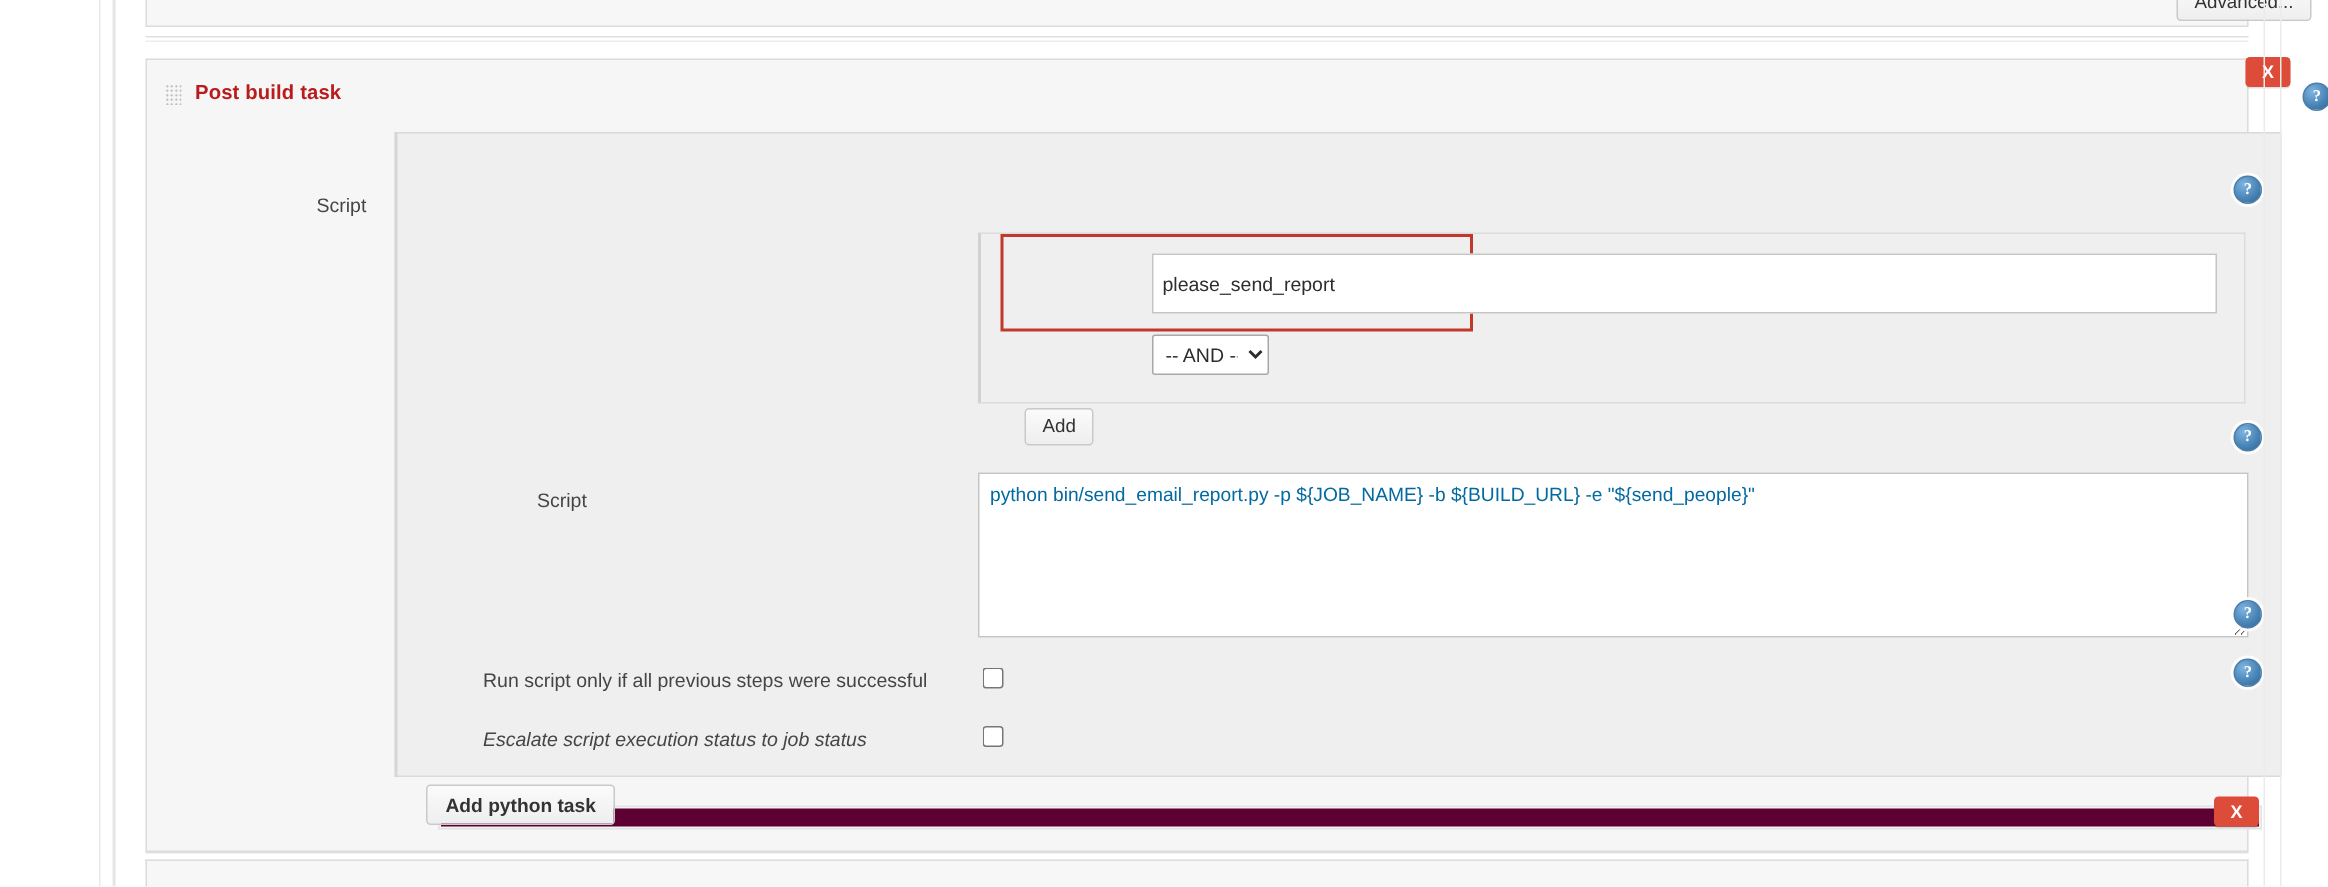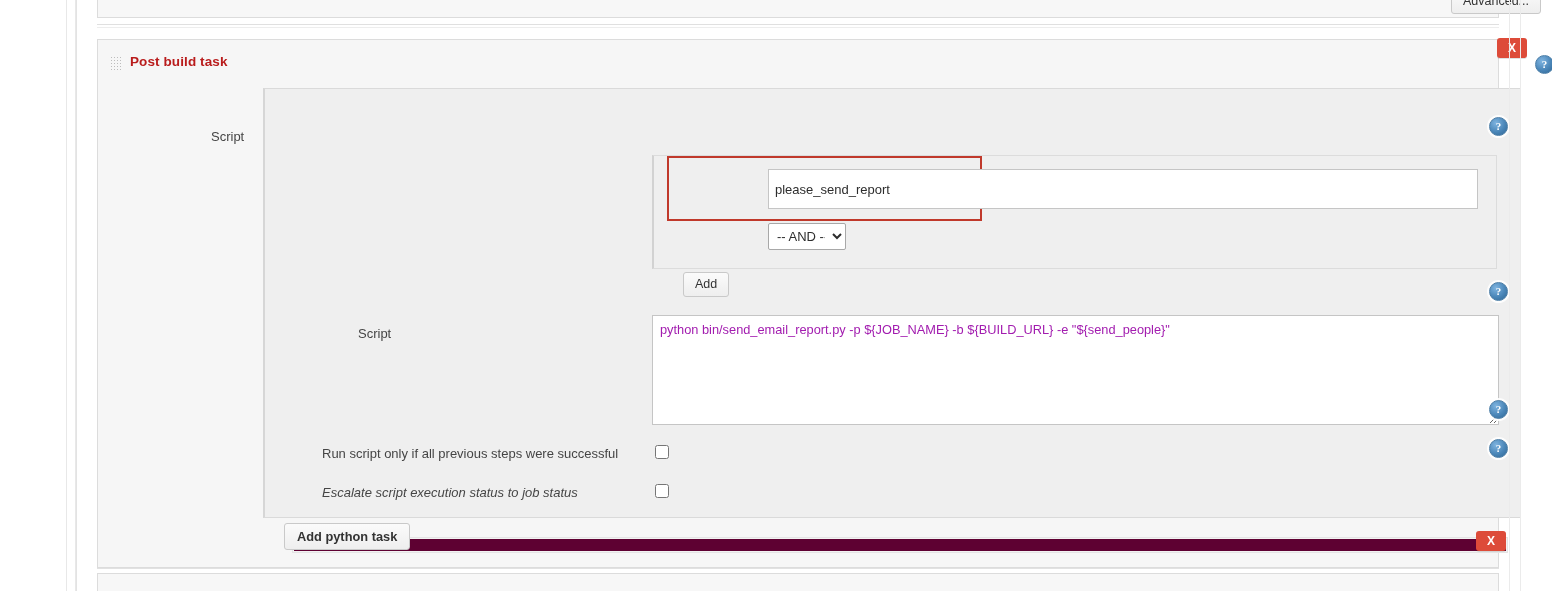--- a/index.html
+++ b/index.html
@@ -289,21 +289,21 @@
     margin-left: 37px;
   }
   .script-area {
     position: absolute;
     left: 387px;
     top: 226px;
     width: 847px;
     height: 110px;
     font-family: "Liberation Sans", sans-serif;
     font-size: 12.8px;
-    color: #a21caf;
+    color: #0369a1;
     background: #ffffff;
     border: 1px solid #c5c5c5;
     box-sizing: border-box;
     padding: 5px 7px;
     resize: both;
     overflow: auto;
     line-height: 18px;
     white-space: pre;
   }
 

